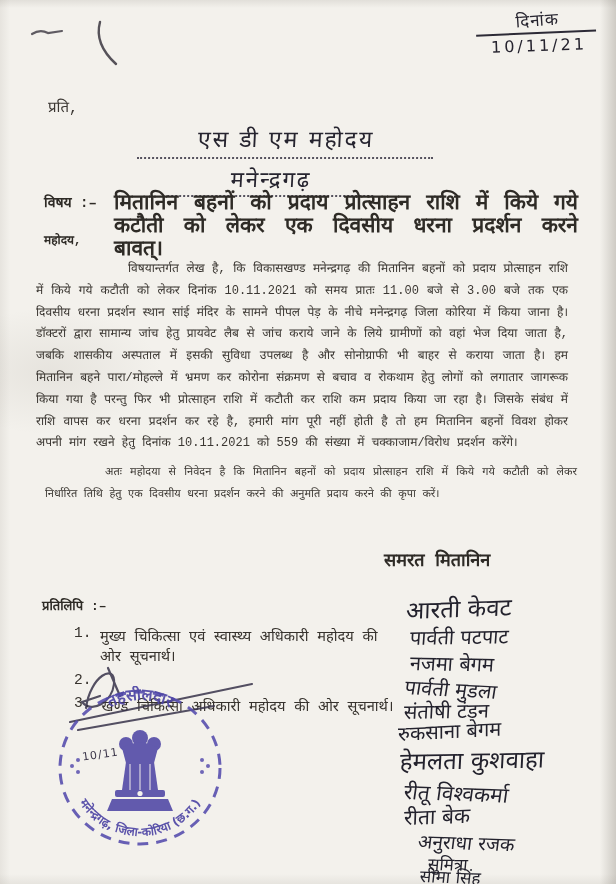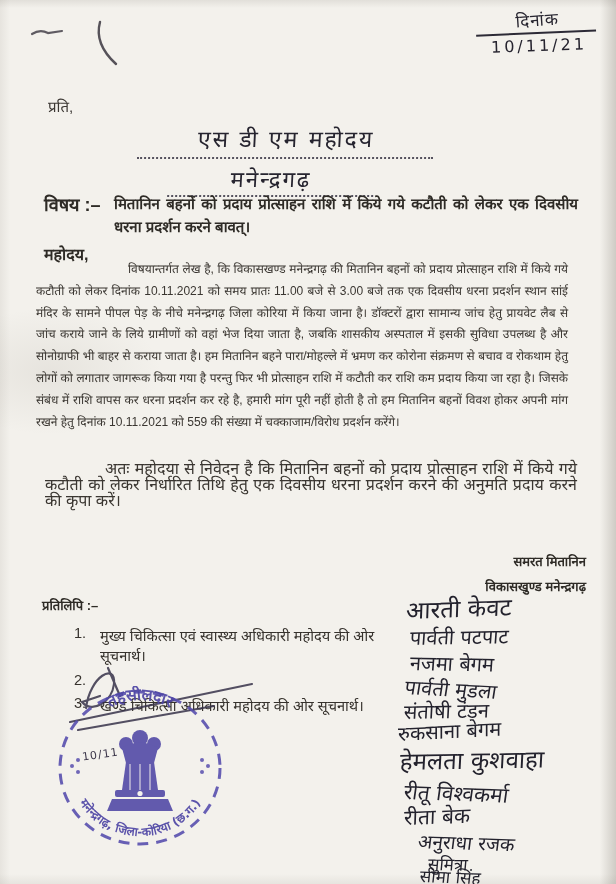--- a/index.html
+++ b/index.html
@@ -12,50 +12,50 @@
     position:relative;width:616px;height:884px;
     background:
       linear-gradient(to left, rgba(110,104,94,.28), rgba(110,104,94,0) 16px),
       linear-gradient(to right, rgba(120,114,104,.10), rgba(120,114,104,0) 10px),
       linear-gradient(to bottom, rgba(120,114,104,.14), rgba(120,114,104,0) 8px),
       linear-gradient(to top, rgba(120,114,104,.10), rgba(120,114,104,0) 10px),
       radial-gradient(160px 90px at 8% 42%, rgba(140,132,120,.12), rgba(140,132,120,0) 70%),
       #f3f1ec;
     color:#3b3733;
   }
-  .typed{font-family:Liberation Sans, sans-serif;color:#3b3733;}
+  .typed{font-family:Liberation Mono, monospace;color:#3b3733;}
   .hand{font-family:"DejaVu Sans","Liberation Sans",sans-serif;color:#26242f;}
 
   
   .date-note{position:absolute;left:476px;top:8px;width:124px;text-align:center;transform:rotate(-4deg);}
   .date-note .dlabel{display:block;font-size:17px;letter-spacing:1px;}
   .date-note .dline{display:block;height:0;border-bottom:2px solid #2c2a36;margin:1px 4px 2px 0;transform:rotate(1.5deg);}
   .date-note .dvalue{display:block;font-size:16px;letter-spacing:3px;transform:rotate(2deg);}
 
   .salutation{position:absolute;left:48px;top:96px;font-size:15px;}
 
   .addr1{position:absolute;left:138px;top:122px;width:296px;text-align:center;
          font-size:23px;letter-spacing:2px;transform:skewX(-3deg);
          border-bottom:2px dotted #55525e;padding-bottom:3px;}
   .addr2{position:absolute;left:168px;top:163px;width:206px;text-align:center;
          font-size:22px;letter-spacing:2px;transform:skewX(-3deg);
          border-bottom:2px dotted #55525e;padding-bottom:2px;}
 
-  .subject-label{position:absolute;left:44px;top:192px;font-size:18px;font-weight:700;color:#2e2b26;}
-  .subject-text{position:absolute;left:114px;top:192px;width:464px;font-size:15px;font-weight:700;
+  .subject-label{position:absolute;left:44px;top:192px;font-size:14px;font-weight:700;color:#2e2b26;}
+  .subject-text{position:absolute;left:114px;top:192px;width:464px;font-size:21px;font-weight:700;
                 color:#2e2b26;line-height:23px;text-align:justify;}
 
-  .greeting{position:absolute;left:44px;top:243px;font-size:16px;font-weight:700;color:#2e2b26;}
+  .greeting{position:absolute;left:44px;top:231px;font-size:12px;font-weight:700;color:#2e2b26;}
 
   .para1{position:absolute;left:36px;top:259px;width:532px;font-size:12px;line-height:21.8px;
          text-align:justify;text-indent:92px;color:#3a3631;}
-  .para2{position:absolute;left:45px;top:461px;width:532px;font-size:16px;line-height:16px;
+  .para2{position:absolute;left:45px;top:461px;width:532px;font-size:11px;line-height:22px;
          text-align:justify;text-indent:60px;color:#3a3631;}
 
-  .sender{position:absolute;left:384px;top:549px;width:202px;text-align:right;font-size:13px;
+  .sender{position:absolute;left:384px;top:549px;width:202px;text-align:left;font-size:18px;
           font-weight:700;color:#2e2b26;line-height:25px;}
 
   .copy-label{position:absolute;left:42px;top:596px;font-size:13px;font-weight:700;color:#2e2b26;}
   .copy-list{position:absolute;left:74px;top:625px;width:330px;}
   .copy-item{display:flex;gap:10px;margin-bottom:7px;font-size:14.6px;color:#36322d;}
   .copy-item .num{min-width:16px;}
 
   .sig{position:absolute;white-space:nowrap;color:#23222d;transform-origin:left center;}
   .sig1 {left:406px;top:593px;font-size:24px;transform:rotate(-2deg) skewX(-4deg);}
   .sig2 {left:410px;top:624px;font-size:20px;transform:rotate(-1deg) skewX(-5deg);}
@@ -99,21 +99,20 @@
   <div class="subject-label typed">विषय :–</div>
   <div class="subject-text typed">मितानिन बहनों को प्रदाय प्रोत्साहन राशि में किये गये कटौती को लेकर एक दिवसीय धरना प्रदर्शन करने बावत्।</div>
 
   <div class="greeting typed">महोदय,</div>
 
   <div class="para1 typed">विषयान्तर्गत लेख है, कि विकासखण्ड मनेन्द्रगढ़ की मितानिन बहनों को प्रदाय प्रोत्साहन राशि में किये गये कटौती को लेकर दिनांक 10.11.2021 को समय प्रातः 11.00 बजे से 3.00 बजे तक एक दिवसीय धरना प्रदर्शन स्थान सांई मंदिर के सामने पीपल पेड़ के नीचे मनेन्द्रगढ़ जिला कोरिया में किया जाना है। डॉक्टरों द्वारा सामान्य जांच हेतु प्रायवेट लैब से जांच कराये जाने के लिये ग्रामीणों को वहां भेज दिया जाता है, जबकि शासकीय अस्पताल में इसकी सुविधा उपलब्ध है और सोनोग्राफी भी बाहर से कराया जाता है। हम मितानिन बहने पारा/मोहल्ले में भ्रमण कर कोरोना संक्रमण से बचाव व रोकथाम हेतु लोगों को लगातार जागरूक किया गया है परन्तु फिर भी प्रोत्साहन राशि में कटौती कर राशि कम प्रदाय किया जा रहा है। जिसके संबंध में राशि वापस कर धरना प्रदर्शन कर रहे है, हमारी मांग पूरी नहीं होती है तो हम मितानिन बहनों विवश होकर अपनी मांग रखने हेतु दिनांक 10.11.2021 को 559 की संख्या में चक्काजाम/विरोध प्रदर्शन करेंगे।</div>
   <div class="para2 typed">अतः महोदया से निवेदन है कि मितानिन बहनों को प्रदाय प्रोत्साहन राशि में किये गये कटौती को लेकर निर्धारित तिथि हेतु एक दिवसीय धरना प्रदर्शन करने की अनुमति प्रदाय करने की कृपा करें।</div>
 
   <div class="sender typed">
     <div>समरत मितानिन</div>
-    <div>विकासखुण्ड मनेन्द्रगढ़</div>
   </div>
 
   <div class="copy-label typed">प्रतिलिपि :–</div>
   <div class="copy-list">
     <div class="copy-item typed">
       <span class="num">1.</span>
       <span>मुख्य चिकित्सा एवं स्वास्थ्य अधिकारी महोदय की ओर सूचनार्थ।</span>
     </div>
     <div class="copy-item typed">
       <span class="num">2.</span>

